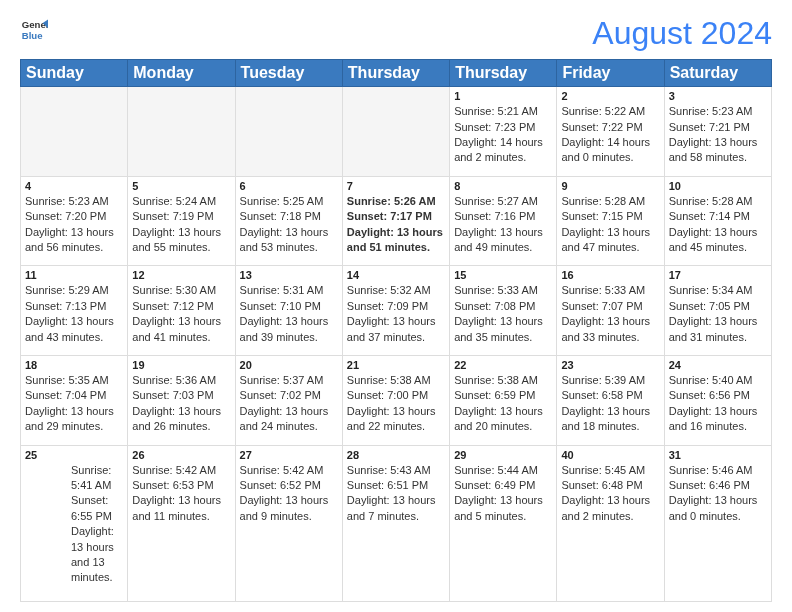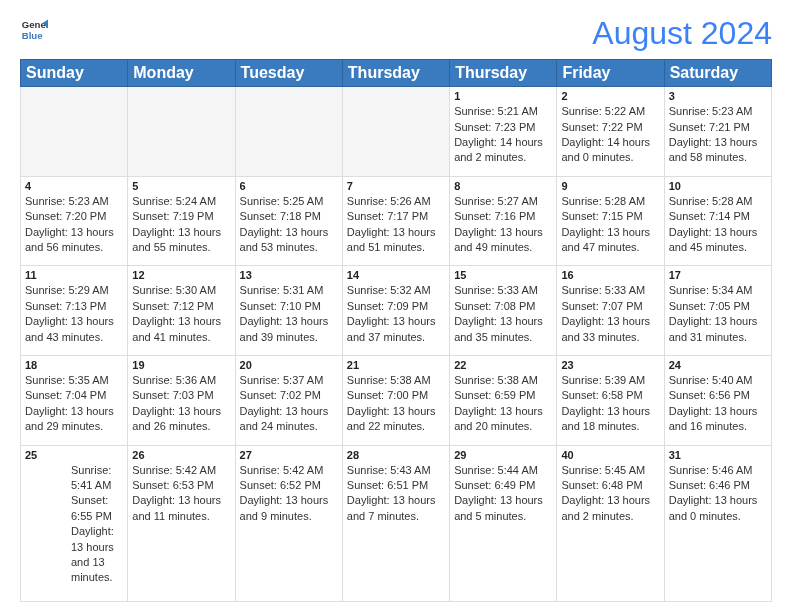--- a/index.html
+++ b/index.html
@@ -163,21 +163,21 @@
           </td>
           <td class="filled">
             <span class="day-num">6</span>
             <div class="day-info" style="white-space: pre-line;">Sunrise: 5:25 AM
 Sunset: 7:18 PM
 Daylight: 13 hours
 and 53 minutes.</div>
           </td>
           <td class="filled">
             <span class="day-num">7</span>
-            <div class="day-info" style="white-space: pre-line;">Sunrise: 5:26 AM
+            <div class="day-info" style="white-space: pre-line; font-weight: bold;">Sunrise: 5:26 AM
 Sunset: 7:17 PM
 Daylight: 13 hours
 and 51 minutes.</div>
           </td>
           <td class="filled">
             <span class="day-num">8</span>
             <div class="day-info" style="white-space: pre-line;">Sunrise: 5:27 AM
 Sunset: 7:16 PM
 Daylight: 13 hours
 and 49 minutes.</div>

